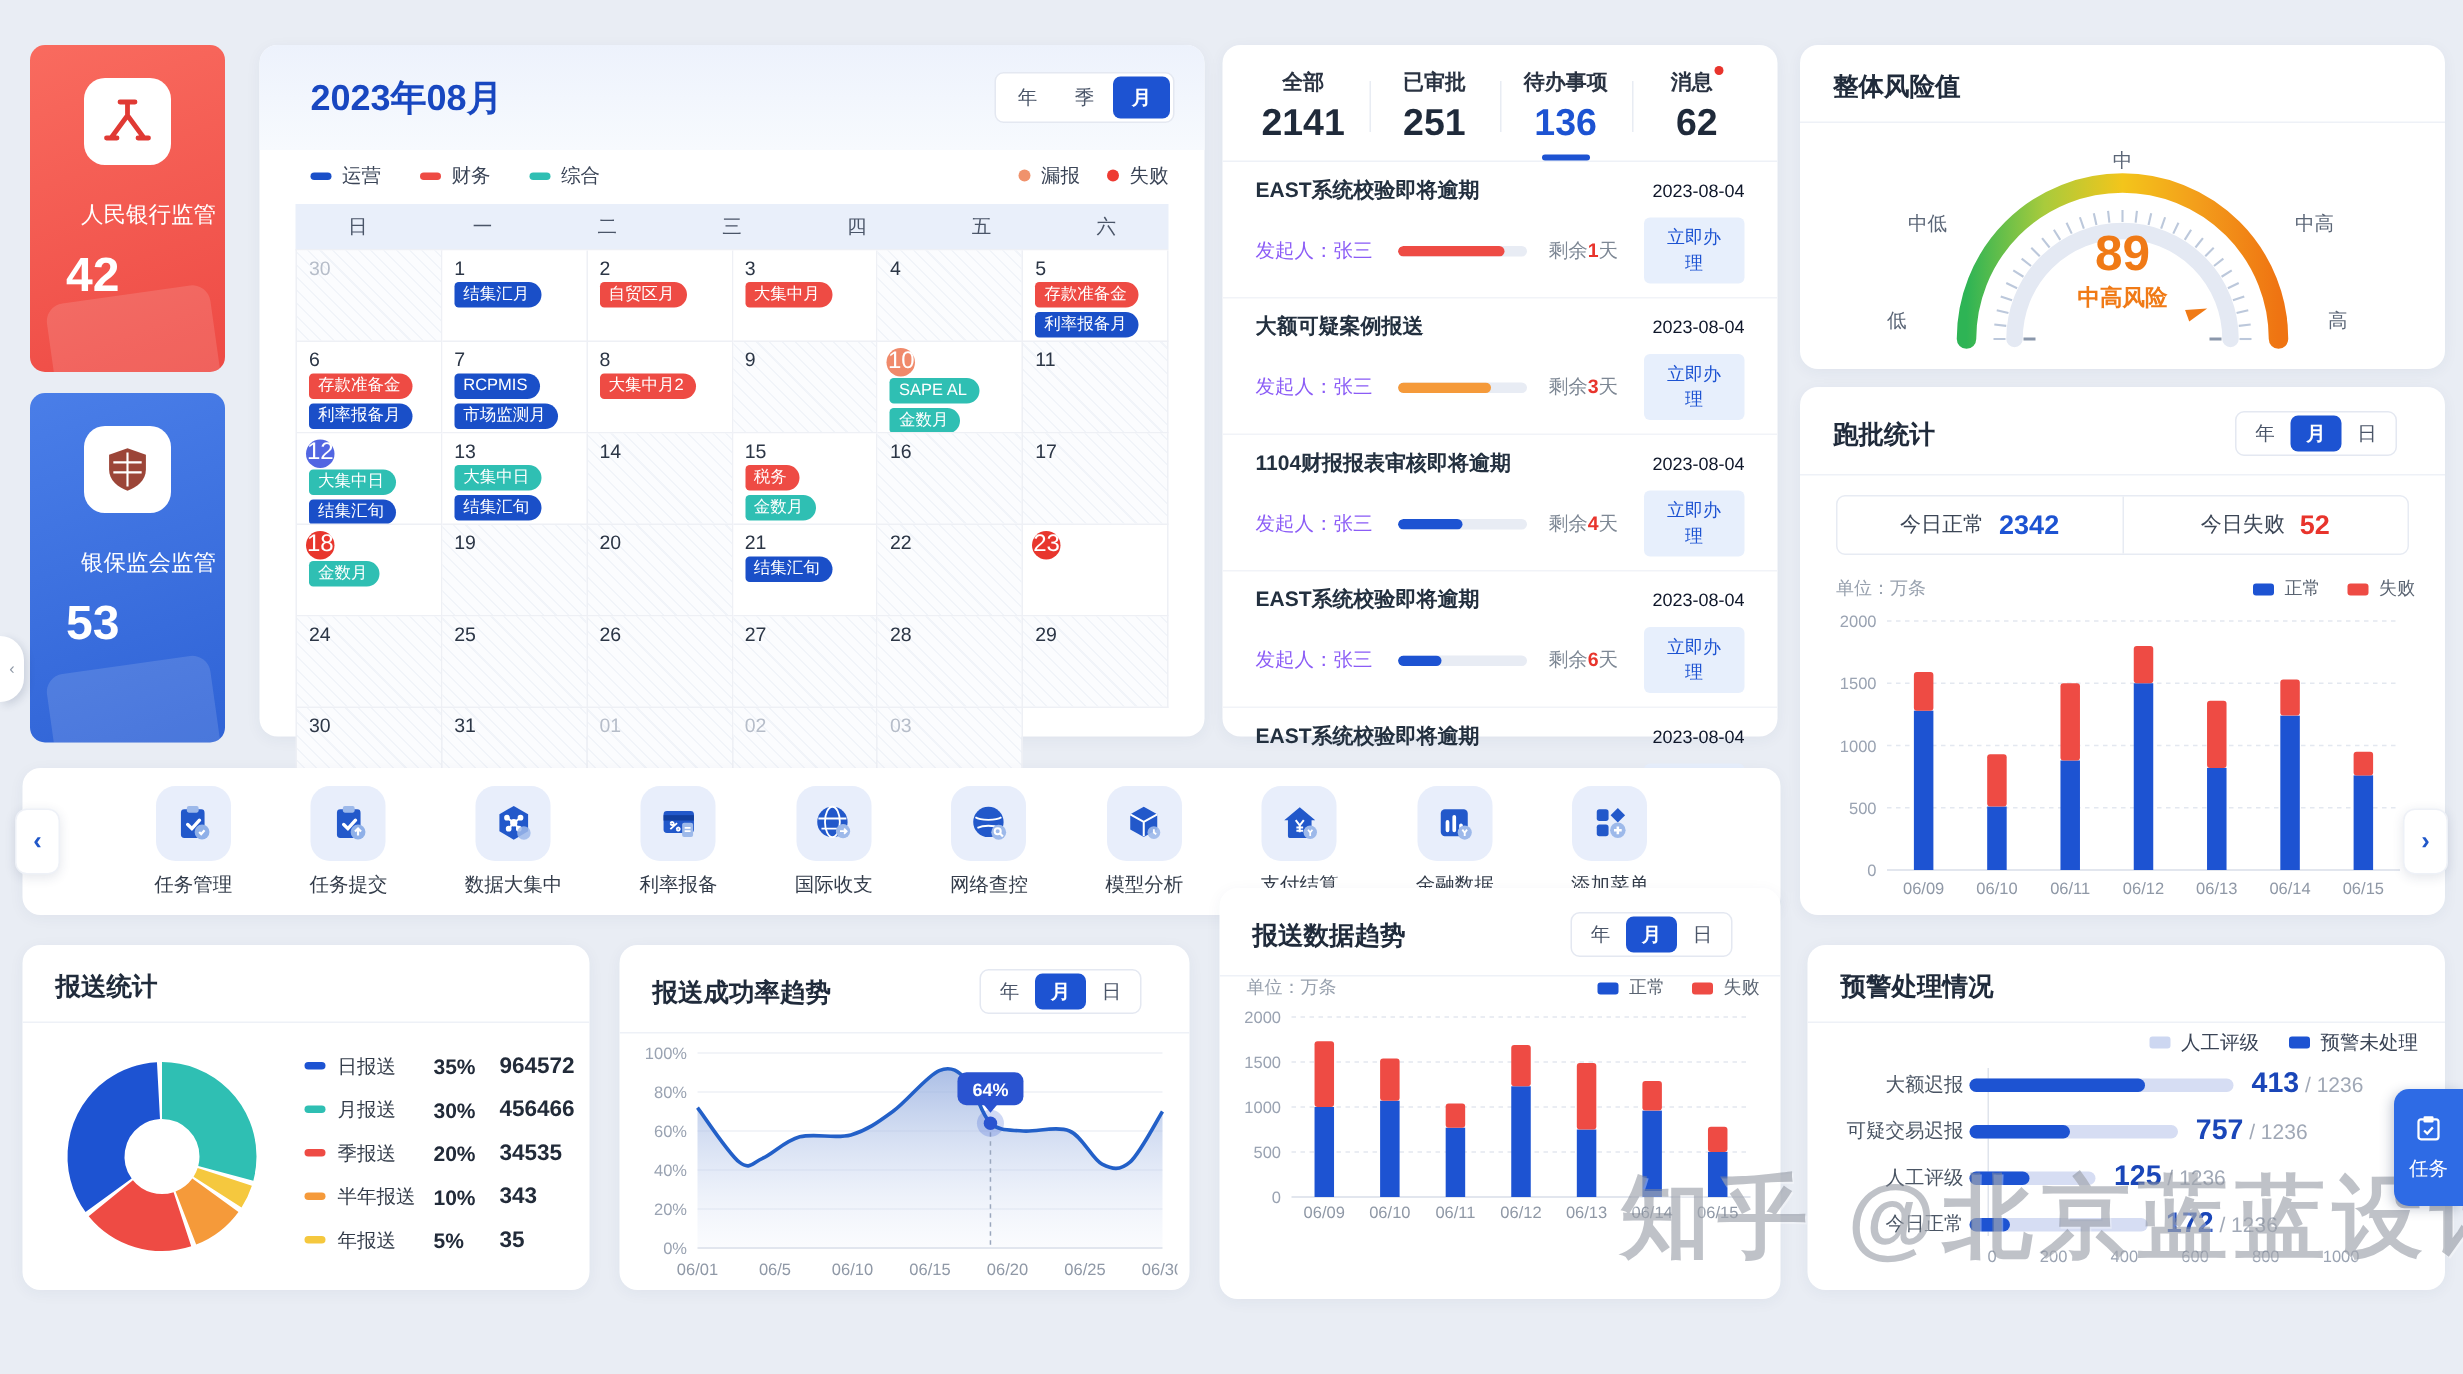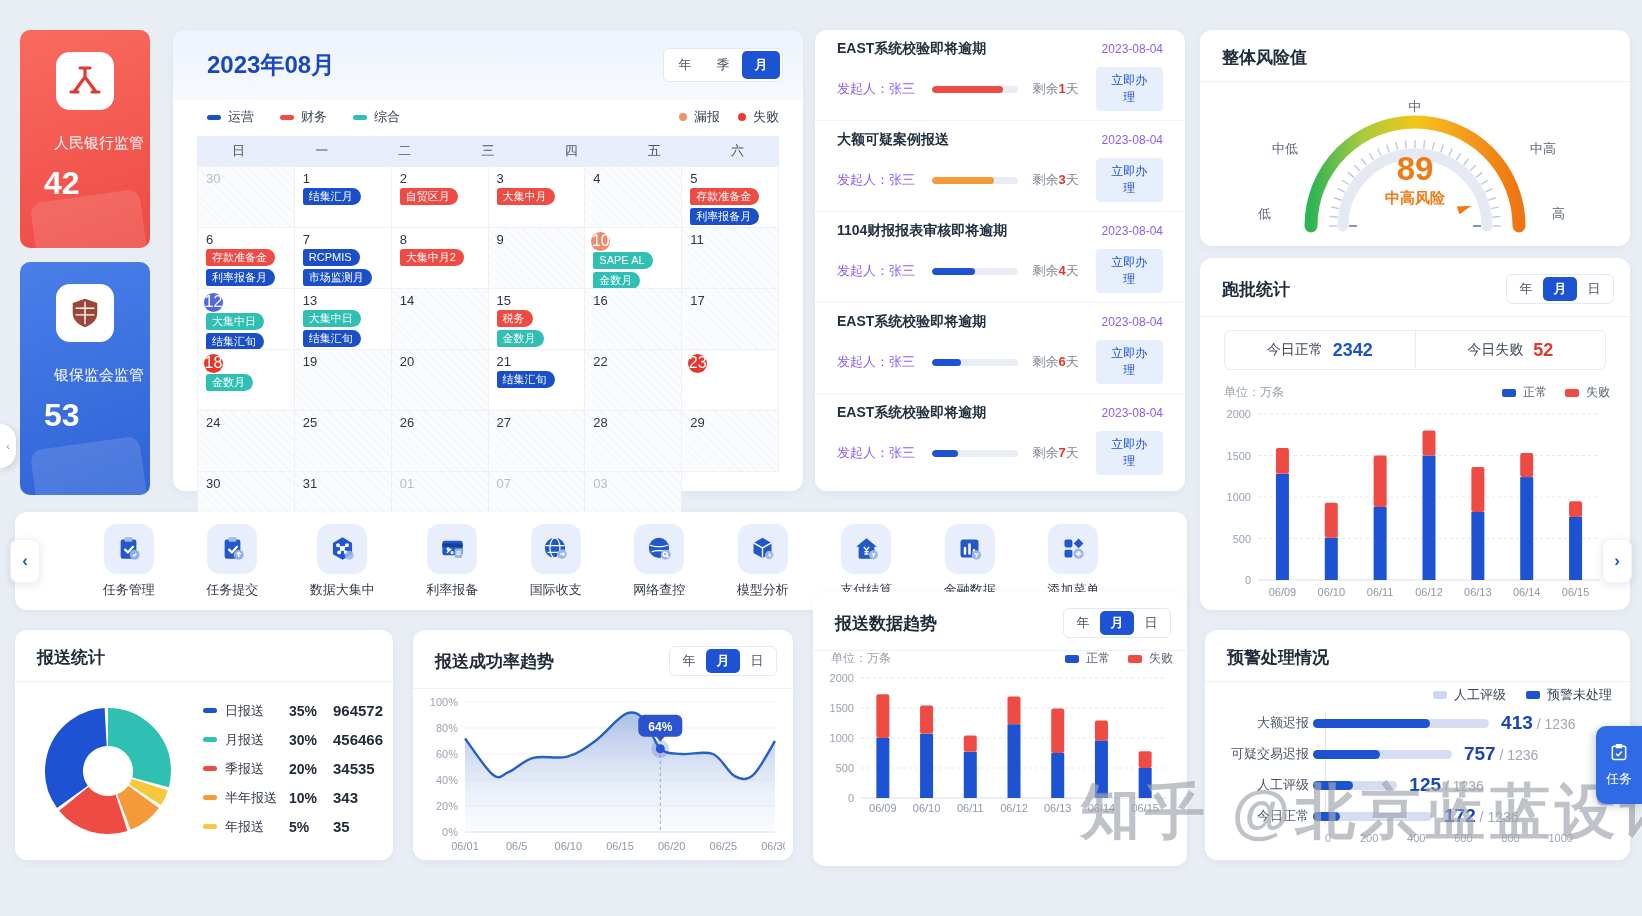--- a/index.html
+++ b/index.html
@@ -1,20 +1,20 @@
 <!DOCTYPE html>
 <html><head>
 <meta charset="utf-8">
 <style>
   * { margin:0; padding:0; box-sizing:border-box; }
   html,body { width:1642px; height:916px; }
   body { background:#e9edf4; font-family:"Liberation Sans", sans-serif; color:#232f3f; overflow:hidden; position:relative; }
   .panel { position:absolute; background:#fff; border-radius:12px; box-shadow:0 2px 10px rgba(30,50,90,.05); }
   .p-title { font-size:17px; font-weight:bold; color:#202b3b; }
-  .p-head { display:flex; justify-content:space-between; align-items:center; padding:16px 16px 12px 22px; border-bottom:1px solid #eef1f7; }
+  .p-head { display:flex; justify-content:space-between; align-items:center; padding:16px 32px 12px 22px; border-bottom:1px solid #eef1f7; }
 
   
   .side-card { position:absolute; left:20px; width:130px; border-radius:10px; color:#fff; text-align:center; overflow:hidden; cursor:pointer; }
   .side-card .tile { width:58px; height:58px; background:#fff; border-radius:14px; margin:22px auto 0; display:flex; align-items:center; justify-content:center; }
   .side-card .lbl { font-size:15px; margin-top:24px;padding-left:28px; }
   .side-card .cnt { font-size:32px; font-weight:bold; text-align:left; margin:12px 0 0 24px; }
   .side-card .blob { position:absolute; bottom:-18px; left:14px; right:6px; height:70px; background:rgba(255,255,255,.13); border-radius:12px; transform:rotate(-8deg); }
   #side-card-0 { top:30px; height:218px; background:linear-gradient(160deg,#f96b5f,#ee4a44); }
   #side-card-1 { top:262px; height:233px; background:linear-gradient(160deg,#4a7ee8,#2f63d6); }
   #collapse-btn { position:absolute; left:0; top:424px; width:16px; height:44px; background:#fff; border-radius:0 22px 22px 0; box-shadow:2px 2px 6px rgba(30,50,90,.15); color:#8d97a5; font-size:11px; display:flex; align-items:center; justify-content:center; cursor:pointer; }
@@ -54,21 +54,21 @@
   .t-tab + .t-tab::before { content:""; position:absolute; left:0; top:8px; height:34px; width:1px; background:#e8ecf3; }
   .t-tab .tl { font-size:14px; color:#2a3342; font-weight:bold; }
   .t-tab .tv { font-size:25px; font-weight:bold; color:#1f2a3a; margin-top:4px; }
   .t-tab.active .tv { color:#1d53d2; }
   .t-tab.active::after { content:""; position:absolute; left:50%; bottom:0; transform:translateX(-50%); width:32px; height:4px; border-radius:2px; background:#1d53d2; }
   .t-tab .tl .dot { display:inline-block; width:6px; height:6px; border-radius:50%; background:#e8342c; vertical-align:top; margin:-2px 0 0 1px; }
   .task-item { padding:10px 22px 9px; border-bottom:1px solid #f1f3f8; }
   .task-item:last-child { border-bottom:none; }
   .ti-r1 { display:flex; justify-content:space-between; align-items:center; }
   .ti-title { font-size:14px; font-weight:bold; color:#23303f; }
-  .ti-date { font-size:12px; color:#8b5cf6; }
+  .ti-date { font-size:12px; color:#0f172a; }
   .ti-r2 { display:flex; align-items:center; margin-top:9px; }
   .ti-init { font-size:13px; color:#8b5cf6; width:96px; }
   .ti-bar { width:88px; height:7px; border-radius:4px; background:#e8ecf4; overflow:hidden; }
   .ti-bar i { display:block; height:100%; border-radius:4px; }
   .ti-remain { font-size:13px; color:#7d8794; margin-left:14px; width:62px; }
   .ti-remain b { color:#e8342c; font-weight:bold; }
   .ti-btn { margin-left:2px; background:#e7effc; color:#1d53d2; font-size:12px; padding:5px 10px; border-radius:4px; border:none; cursor:pointer; font-family:inherit; }
 
   
   #risk-panel { left:1200px; top:30px; width:430px; height:216px; }
@@ -296,29 +296,47 @@
       <div class="cal-cell hatch">
         <div class="cal-num">30</div>
       </div>
       <div class="cal-cell hatch">
         <div class="cal-num">31</div>
       </div>
       <div class="cal-cell hatch muted">
         <div class="cal-num">01</div>
       </div>
       <div class="cal-cell hatch muted">
-        <div class="cal-num">07</div>
+        <div class="cal-num">02</div>
       </div>
       <div class="cal-cell hatch muted">
         <div class="cal-num">03</div>
       </div>
     </div>
 </div>
 
 <div class="panel" id="task-panel">
+  <div id="task-tabs">
+      <div class="t-tab">
+        <div class="tl">全部</div>
+        <div class="tv">2141</div>
+      </div>
+      <div class="t-tab">
+        <div class="tl">已审批</div>
+        <div class="tv">251</div>
+      </div>
+      <div class="t-tab active">
+        <div class="tl">待办事项</div>
+        <div class="tv">136</div>
+      </div>
+      <div class="t-tab">
+        <div class="tl">消息<span class="dot"></span></div>
+        <div class="tv">62</div>
+      </div>
+    </div>
   <div id="task-list">
       <div class="task-item">
         <div class="ti-r1">
           <div class="ti-title">EAST系统校验即将逾期</div>
           <div class="ti-date">2023-08-04</div>
         </div>
         <div class="ti-r2">
           <div class="ti-init">发起人：张三</div>
           <div class="ti-bar">
             <i style="width:82%;background:#ee4b44"></i>

